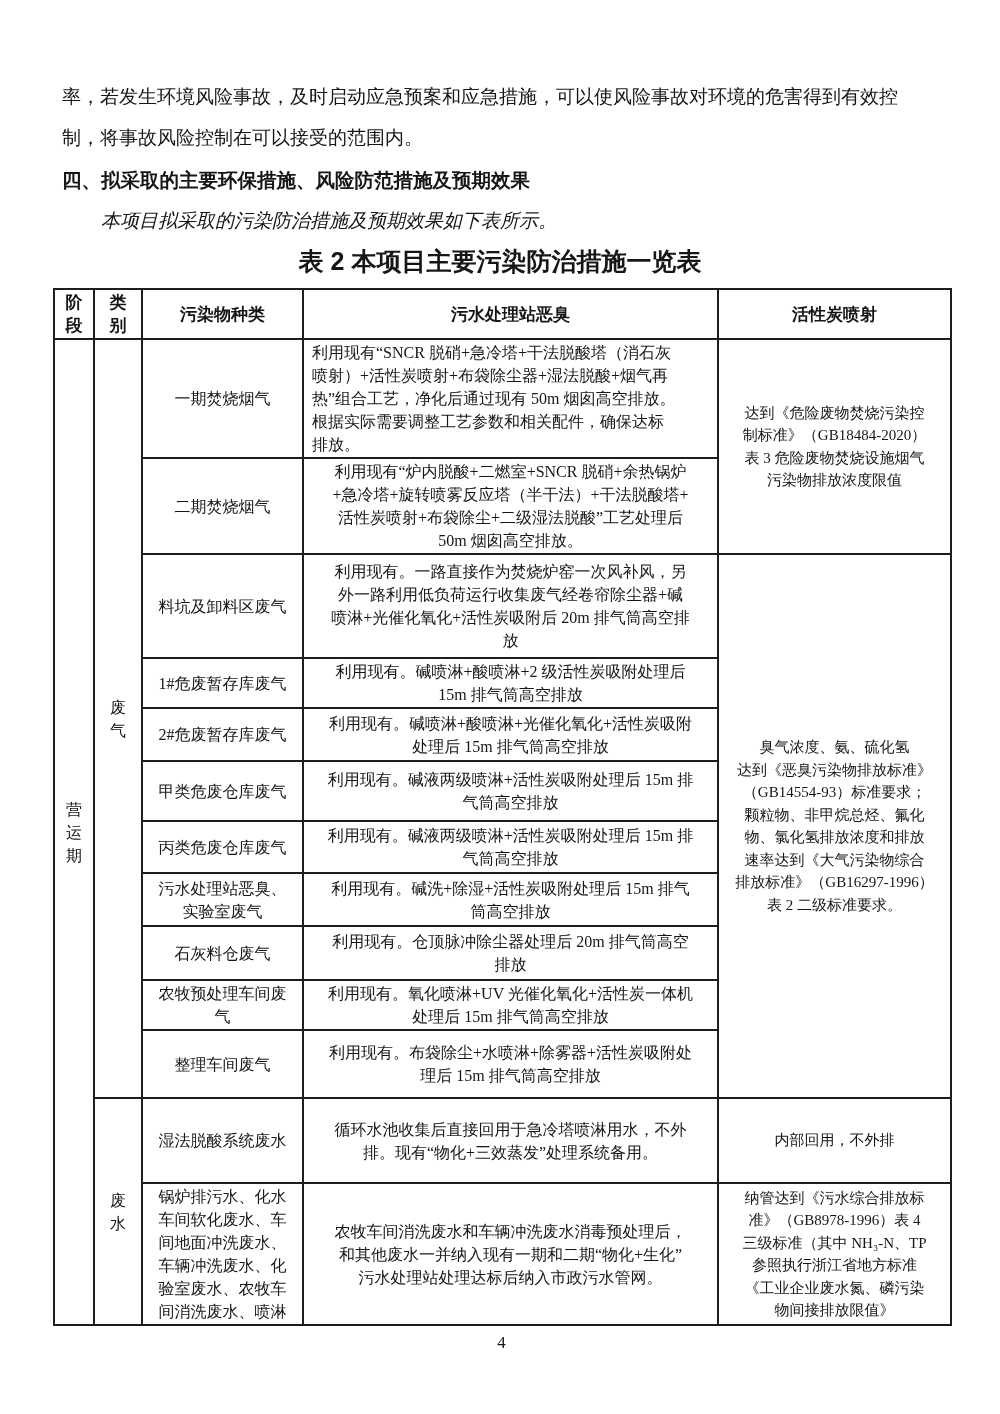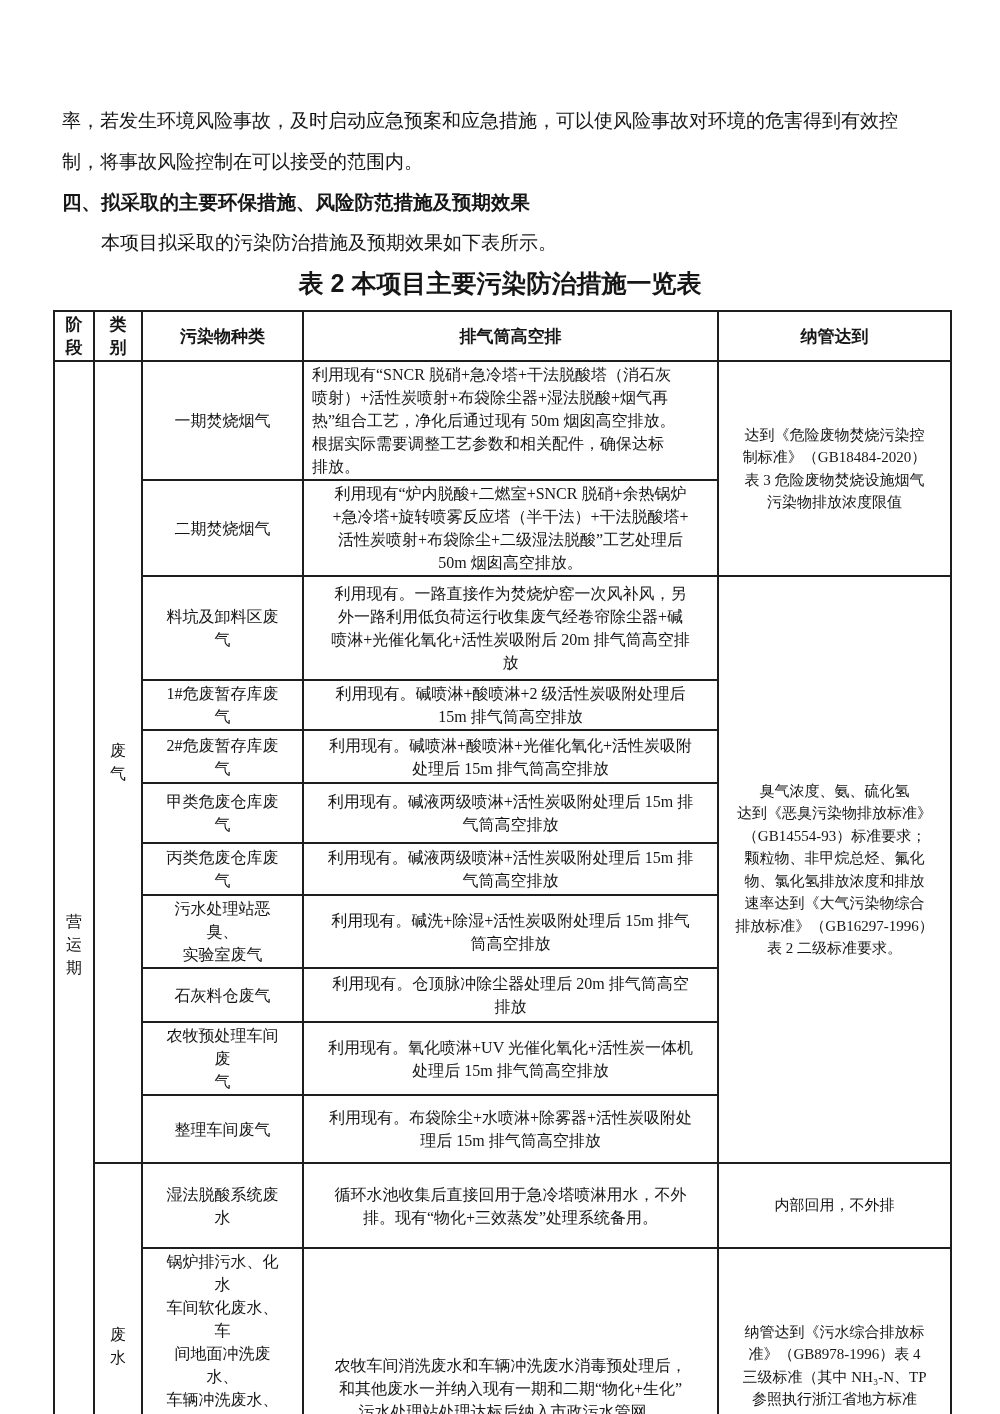--- a/index.html
+++ b/index.html
@@ -13,29 +13,29 @@
   }
   .page { position: relative; width: 1000px; height: 1414px; }
 
   .para {
     margin: 0 62px;
     font-size: 19px;
     line-height: 41px;
     text-align: justify;
     white-space: pre-line;
   }
-  .para-first { padding-top: 100px; }
+  .para-first { padding-top: 78px; font-family: Liberation Mono, monospace; }
   .heading {
     margin: 0 62px;
     font-family: "Liberation Sans", "DejaVu Sans", sans-serif;
     font-weight: bold;
     font-size: 19.5px;
     line-height: 40px;
   }
-  .lead { text-indent: 39px; white-space: normal; }
+  .lead { text-indent: 39px; white-space: normal; font-style: italic; }
   .table-title {
     text-align: center;
     font-family: "Liberation Sans", "DejaVu Sans", sans-serif;
     font-weight: bold;
     font-size: 25px;
     line-height: 40px;
   }
 
   table.ptable {
     margin: 7px 0 0 53px;
@@ -62,21 +62,21 @@
     display: inline-block;
     width: 1.05em;
     word-break: break-all;
     line-height: 23px;
     text-align: center;
     white-space: normal;
   }
   td.mea { padding: 1px 8px; margin-top: 48px; }
   td.mea.left { text-align: left; }
   td.eff { font-size: 15px; padding: 1px 2px; line-height: 22.5px; border-radius: 12px; }
-  td.pol { padding: 1px 18px; }
+  td.pol { padding: 1px 2px; }
 
   .pageno {
     width: 897px;
     margin: 6px 0 0 53px;
     text-align: center;
     font-size: 17px;
     line-height: 22px;
   }
 </style>
 </head>
@@ -99,22 +99,22 @@
       <col style="width:48px">
       <col style="width:161px">
       <col style="width:415px">
       <col style="width:233px">
     </colgroup>
     <tbody>
       <tr style="height:44px">
         <th><span class="vstack">阶段</span></th>
         <th><span class="vstack">类别</span></th>
         <th>污染物种类</th>
-        <th>排气筒高空排</th>
-        <th>纳管达到</th>
+        <th>污水处理站恶臭</th>
+        <th>活性炭喷射</th>
       </tr>
 
       <tr style="height:118px">
         <td rowspan="13"><span class="vstack">营运期</span></td>
         <td rowspan="11"><span class="vstack">废气</span></td>
         <td class="pol">一期焚烧烟气</td>
         <td class="mea left">利用现有“SNCR 脱硝+急冷塔+干法脱酸塔（消石灰
 喷射）+活性炭喷射+布袋除尘器+湿法脱酸+烟气再
 热”组合工艺，净化后通过现有 50m 烟囱高空排放。
 根据实际需要调整工艺参数和相关配件，确保达标

